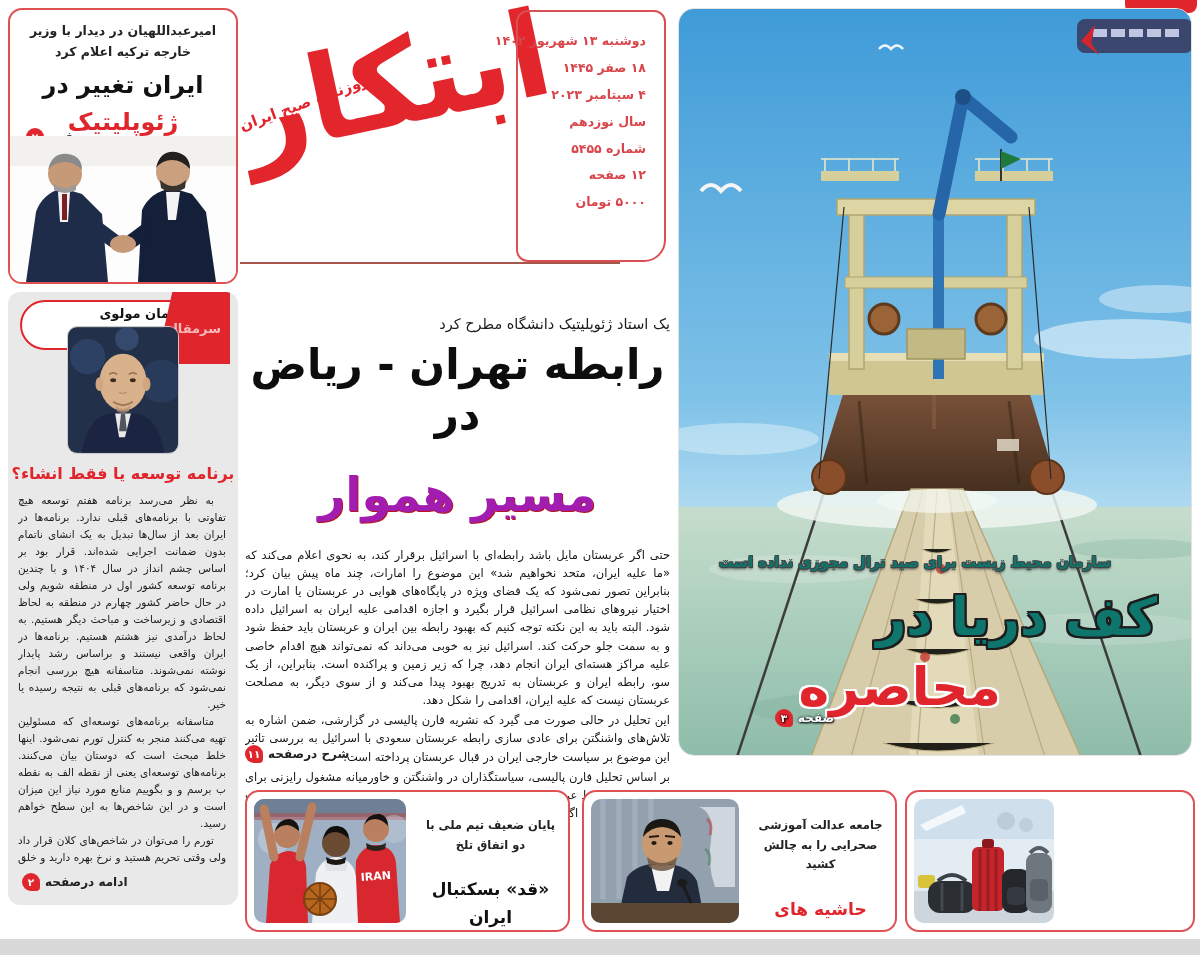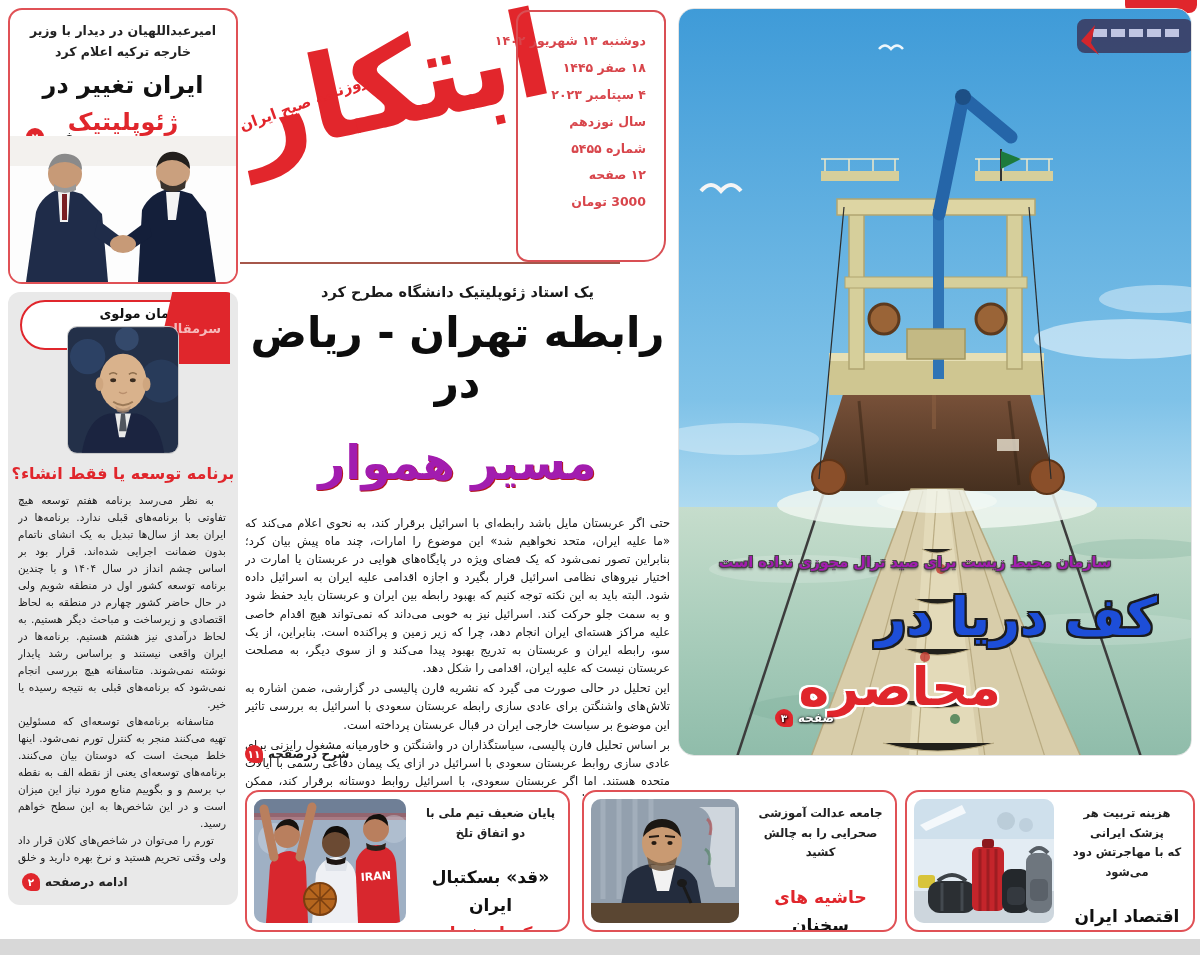--- a/index.html
+++ b/index.html
@@ -58,52 +58,52 @@
               border-radius:10px; overflow:hidden; border:1px solid #c9c9c9; z-index:2; }
   .ed-title { position:absolute; left:0; right:0; top:172px; text-align:center;
               font-size:16px; font-weight:bold; color:#e0262c; }
   .ed-body { position:absolute; left:10px; right:12px; top:200px; height:372px; overflow:hidden;
              direction:rtl; text-align:justify; font-size:10.5px; line-height:1.62; color:#1c1c1c; }
   .ed-body p { text-indent:12px; }
   .ed-cont { position:absolute; left:14px; bottom:14px; }
 
   
   .lead { position:absolute; left:245px; top:284px; width:425px; }
-  .lead-kicker { text-align:center; font-size:14.5px; font-weight:bold; color:#1a1a1a; }
+  .lead-kicker { text-align:right; font-size:14.5px; font-weight:normal; color:#1a1a1a;margin-top:32px; }
   .lead-h1 { margin-top:8px; text-align:center; font-size:42px; font-weight:bold; color:#0d0d0d;
              line-height:1.2; letter-spacing:-1px; }
   .lead-h2 { margin-top:26px; text-align:center; font-size:47px; font-weight:bold; color:#a21caf;
              letter-spacing:-1px; text-shadow:1px 1px 0 #b4181d; }
   .lead-body { margin-top:24px; height:282px; overflow:hidden; direction:rtl; text-align:justify;
                font-size:11.5px; line-height:1.58; color:#151515; }
   .lead-body p { margin-bottom:2px; }
   .lead-more { position:absolute; left:245px; top:745px; }
 
   
   .photo-box { position:absolute; left:678px; top:8px; width:514px; height:748px;
                border-radius:16px; overflow:hidden; border:1px solid #e3e3e3; }
   .photo-box svg { display:block; }
   .ph-caption { position:absolute; left:0; right:40px; top:545px; text-align:center;
-                font-size:14.5px; font-weight:bold; color:#a21caf; direction:rtl;
+                font-size:14.5px; font-weight:bold; color:#0f766e; direction:rtl;
                 text-shadow:-1px -1px 0 #444, 1px -1px 0 #444, -1px 1px 0 #444, 1px 1px 0 #444, 0 2px 3px #333; }
-  .ph-h1 { position:absolute; right:34px; top:578px; font-size:52px; font-weight:bold; color:#1d4ed8;
+  .ph-h1 { position:absolute; right:34px; top:578px; font-size:52px; font-weight:bold; color:#0f766e;
            letter-spacing:-1px;
            text-shadow:-2px -2px 0 #1d1d1d, 2px -2px 0 #1d1d1d, -2px 2px 0 #1d1d1d, 2px 2px 0 #1d1d1d,
                        0 -2px 0 #1d1d1d, 0 2px 0 #1d1d1d, -2px 0 0 #1d1d1d, 2px 0 0 #1d1d1d; }
   .ph-h2 { position:absolute; right:190px; top:648px; font-size:52px; font-weight:bold; color:#e0262c;
            letter-spacing:-1px;
            text-shadow:-2px -2px 0 #fff, 2px -2px 0 #fff, -2px 2px 0 #fff, 2px 2px 0 #fff,
                        0 -2px 0 #fff, 0 2px 0 #fff, -2px 0 0 #fff, 2px 0 0 #fff; }
   .ph-badge { position:absolute; left:96px; top:700px; }
 
   
   .b-box { position:absolute; top:790px; height:142px; border:2px solid #e05156;
            border-radius:14px; background:#fff; display:flex; flex-direction:row; overflow:hidden; }
   .b-photo { flex:0 0 auto; margin:7px; border-radius:10px; overflow:hidden; }
-  .b-text { flex:1 1 auto; direction:rtl; text-align:center; padding:12px 6px 6px 6px; }
+  .b-text { flex:1 1 auto; direction:rtl; text-align:center; padding:24px 6px 6px 6px; }
   .b-kicker { font-size:11.5px; font-weight:bold; color:#222; line-height:1.7; }
   .b-head { margin-top:20px; font-size:17px; font-weight:bold; color:#111; line-height:1.65;
             letter-spacing:-0.5px; }
 
   .bottom-bar { position:absolute; left:0; right:0; bottom:0; height:16px; background:#d8d8d8; }
 </style>
 </head>
 <body>
 
 <div id="page">
@@ -147,21 +147,21 @@
     <div class="logo-word">ابتکار</div>
     <div class="logo-tag">روزنامه صبح ایران</div>
   </div>
   <div class="datebox">
     <div>دوشنبه ۱۳ شهریور ۱۴۰۲</div>
     <div>۱۸ صفر ۱۴۴۵</div>
     <div>۴ سپتامبر ۲۰۲۳</div>
     <div>سال نوزدهم</div>
     <div>شماره ۵۴۵۵</div>
     <div>۱۲ صفحه</div>
-    <div>3000 تومان</div>
+    <div>۵۰۰۰ تومان</div>
   </div>
   <div class="mast-rule"></div>
   <div class="corner-tab"></div>
 
   <div class="ed-box">
     <div class="ed-pill"></div>
     <div class="ed-author rtl">پیمان مولوی</div>
     <div class="ed-flag">
       <span>سرمقاله</span>
     </div>
@@ -442,27 +442,16 @@
         <rect x="68" y="40" width="12" height="9" rx="3" fill="#8c181d"></rect>
 
         <rect x="88" y="70" width="28" height="44" rx="9" fill="#24282c"></rect>
         <rect x="93" y="88" width="18" height="18" rx="5" fill="#34393f"></rect>
 
         <rect x="112" y="54" width="26" height="60" rx="9" fill="#6e767e"></rect>
         <rect x="116" y="80" width="18" height="22" rx="5" fill="#5a6169"></rect>
         <path d="M116,54 Q125,44 134,54" stroke="#565d64" stroke-width="4" fill="none"></path>
       </svg>
     </div>
-    <div class="b-text">
-      <div class="b-kicker">
-        <span>هزینه تربیت هر پزشک ایرانی</span><br>
-        <span>که با مهاجرتش دود می‌شود</span>
-      </div>
-      <div class="b-head">
-        <span>اقتصاد ایران در سیاه چاله</span><br>
-        
-      </div>
-
-    </div>
   </div>
 
   <div class="bottom-bar"></div>
 </div>
 
 </body></html>

